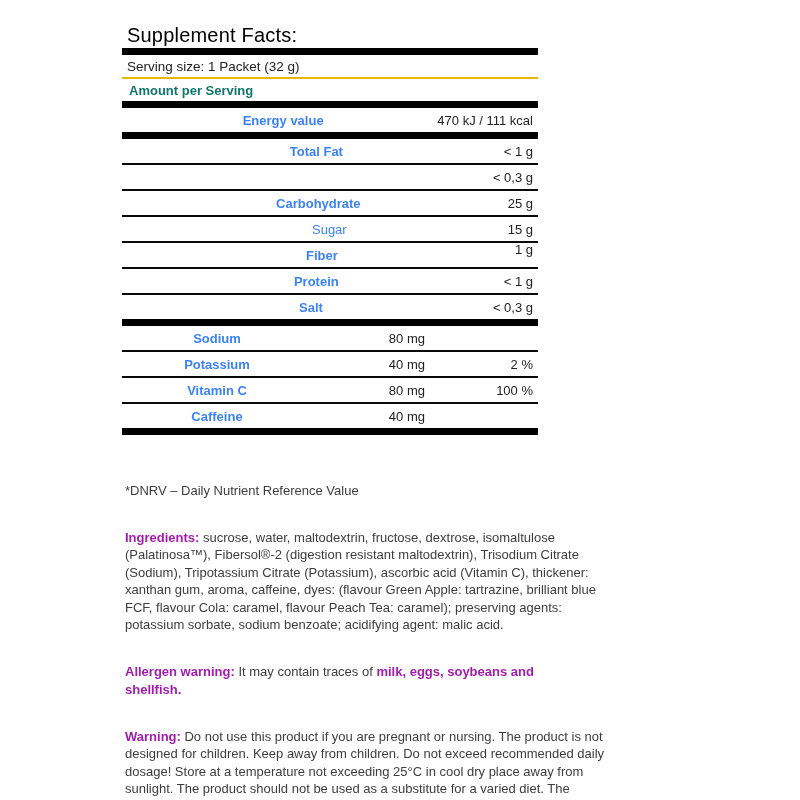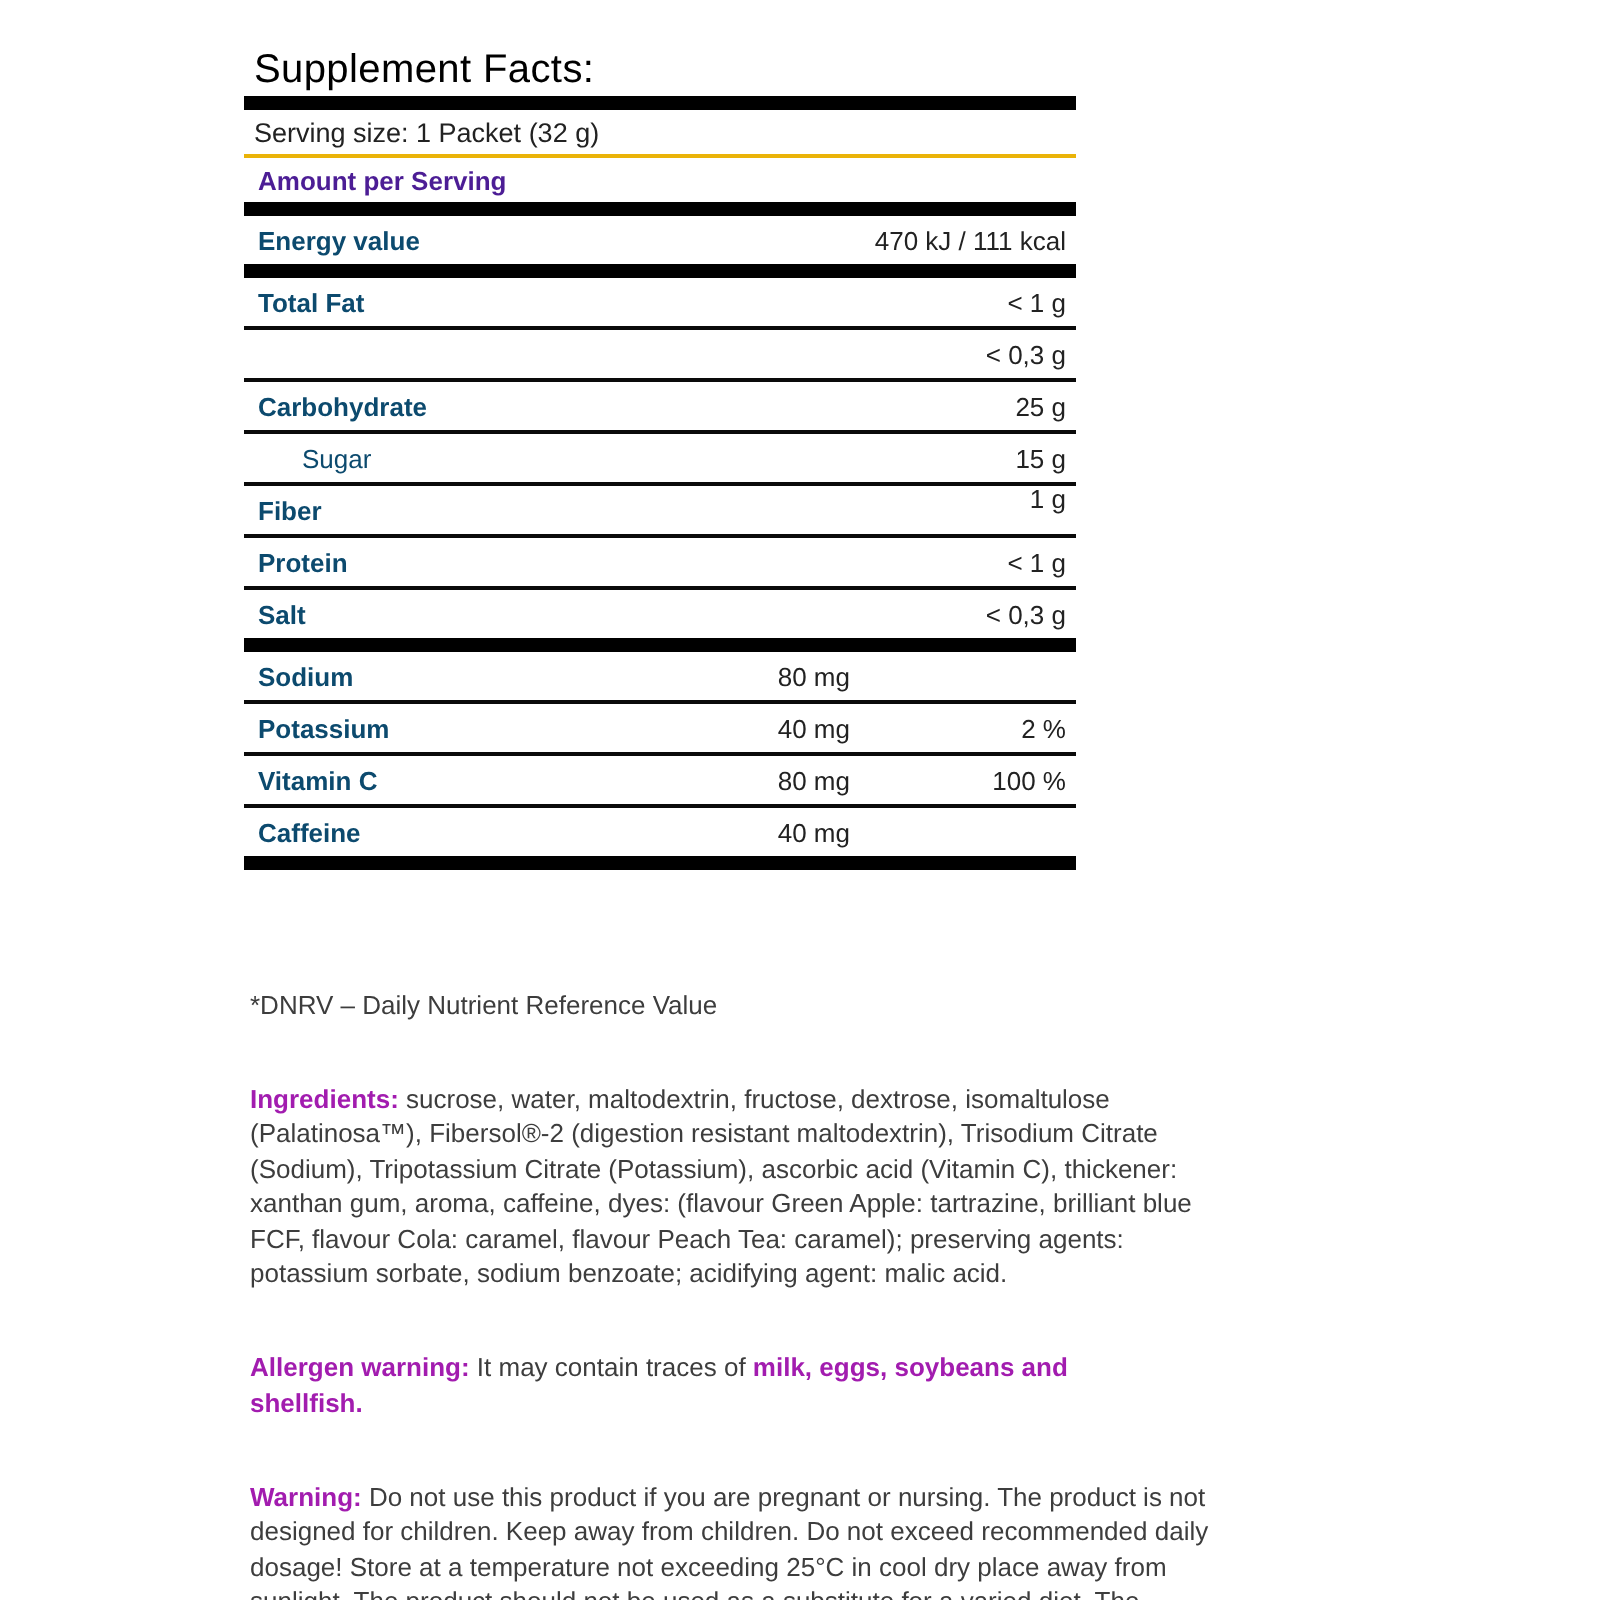--- a/index.html
+++ b/index.html
@@ -8,35 +8,35 @@
     font-family:"Liberation Sans",sans-serif;
     -webkit-font-smoothing:antialiased;
   }
   
   .panel{position:absolute;left:122px;top:25px;width:416px;color:#1e1e1e;}
   .title{margin:0 0 2px 5px;font-size:20px;line-height:21px;font-weight:normal;color:#000;letter-spacing:.2px;}
   .bar{height:7px;background:#000;}
   .serving{height:22px;display:flex;align-items:center;padding-left:5px;
            border-bottom:2px solid #eab308;font-size:13.5px;color:#222;}
   .colhead{height:22px;display:flex;align-items:center;padding-left:7px;
-           font-size:13px;font-weight:bold;color:#4c1d95;}
+           font-size:13px;font-weight:bold;color:#0f766e;}
   .row{height:24px;display:flex;align-items:center;padding:0 5px 0 7px;
        border-bottom:2px solid #0a0a0a;font-size:13px;}
   .row.nb{border-bottom:none;}
-  .row .lbl{flex:1;font-weight:bold;color:#0c4a6e;}
+  .row .lbl{flex:1;font-weight:bold;color:#3b82f6;text-align:center;}
   .row.sub .lbl{font-weight:normal;padding-left:22px;}
   .row .amt{margin-left:auto;text-align:right;color:#222;}
   .row .amt.raised{position:relative;top:-6px;}
   .row .mid{width:120px;text-align:right;color:#222;}
   .row .pct{width:108px;text-align:right;color:#222;}
   
   .footer{position:absolute;left:125px;top:460px;width:580px;
           font-size:13px;line-height:17.5px;color:#3d3d3d;white-space:pre-line;}
   .footer p{margin:12px 0 0 0;}
-  .footer p:first-child{margin-top:16px;}
+  .footer p:first-child{margin-top:4px;}
   .footer b{font-weight:bold;color:#a21caf;}
 </style>
 </head>
 <body>
 
 <div class="panel">
   <h1 class="title">Supplement Facts:</h1>
   <div class="bar"></div>
 
   <div class="serving">Serving size: 1 Packet (32 g)</div>

